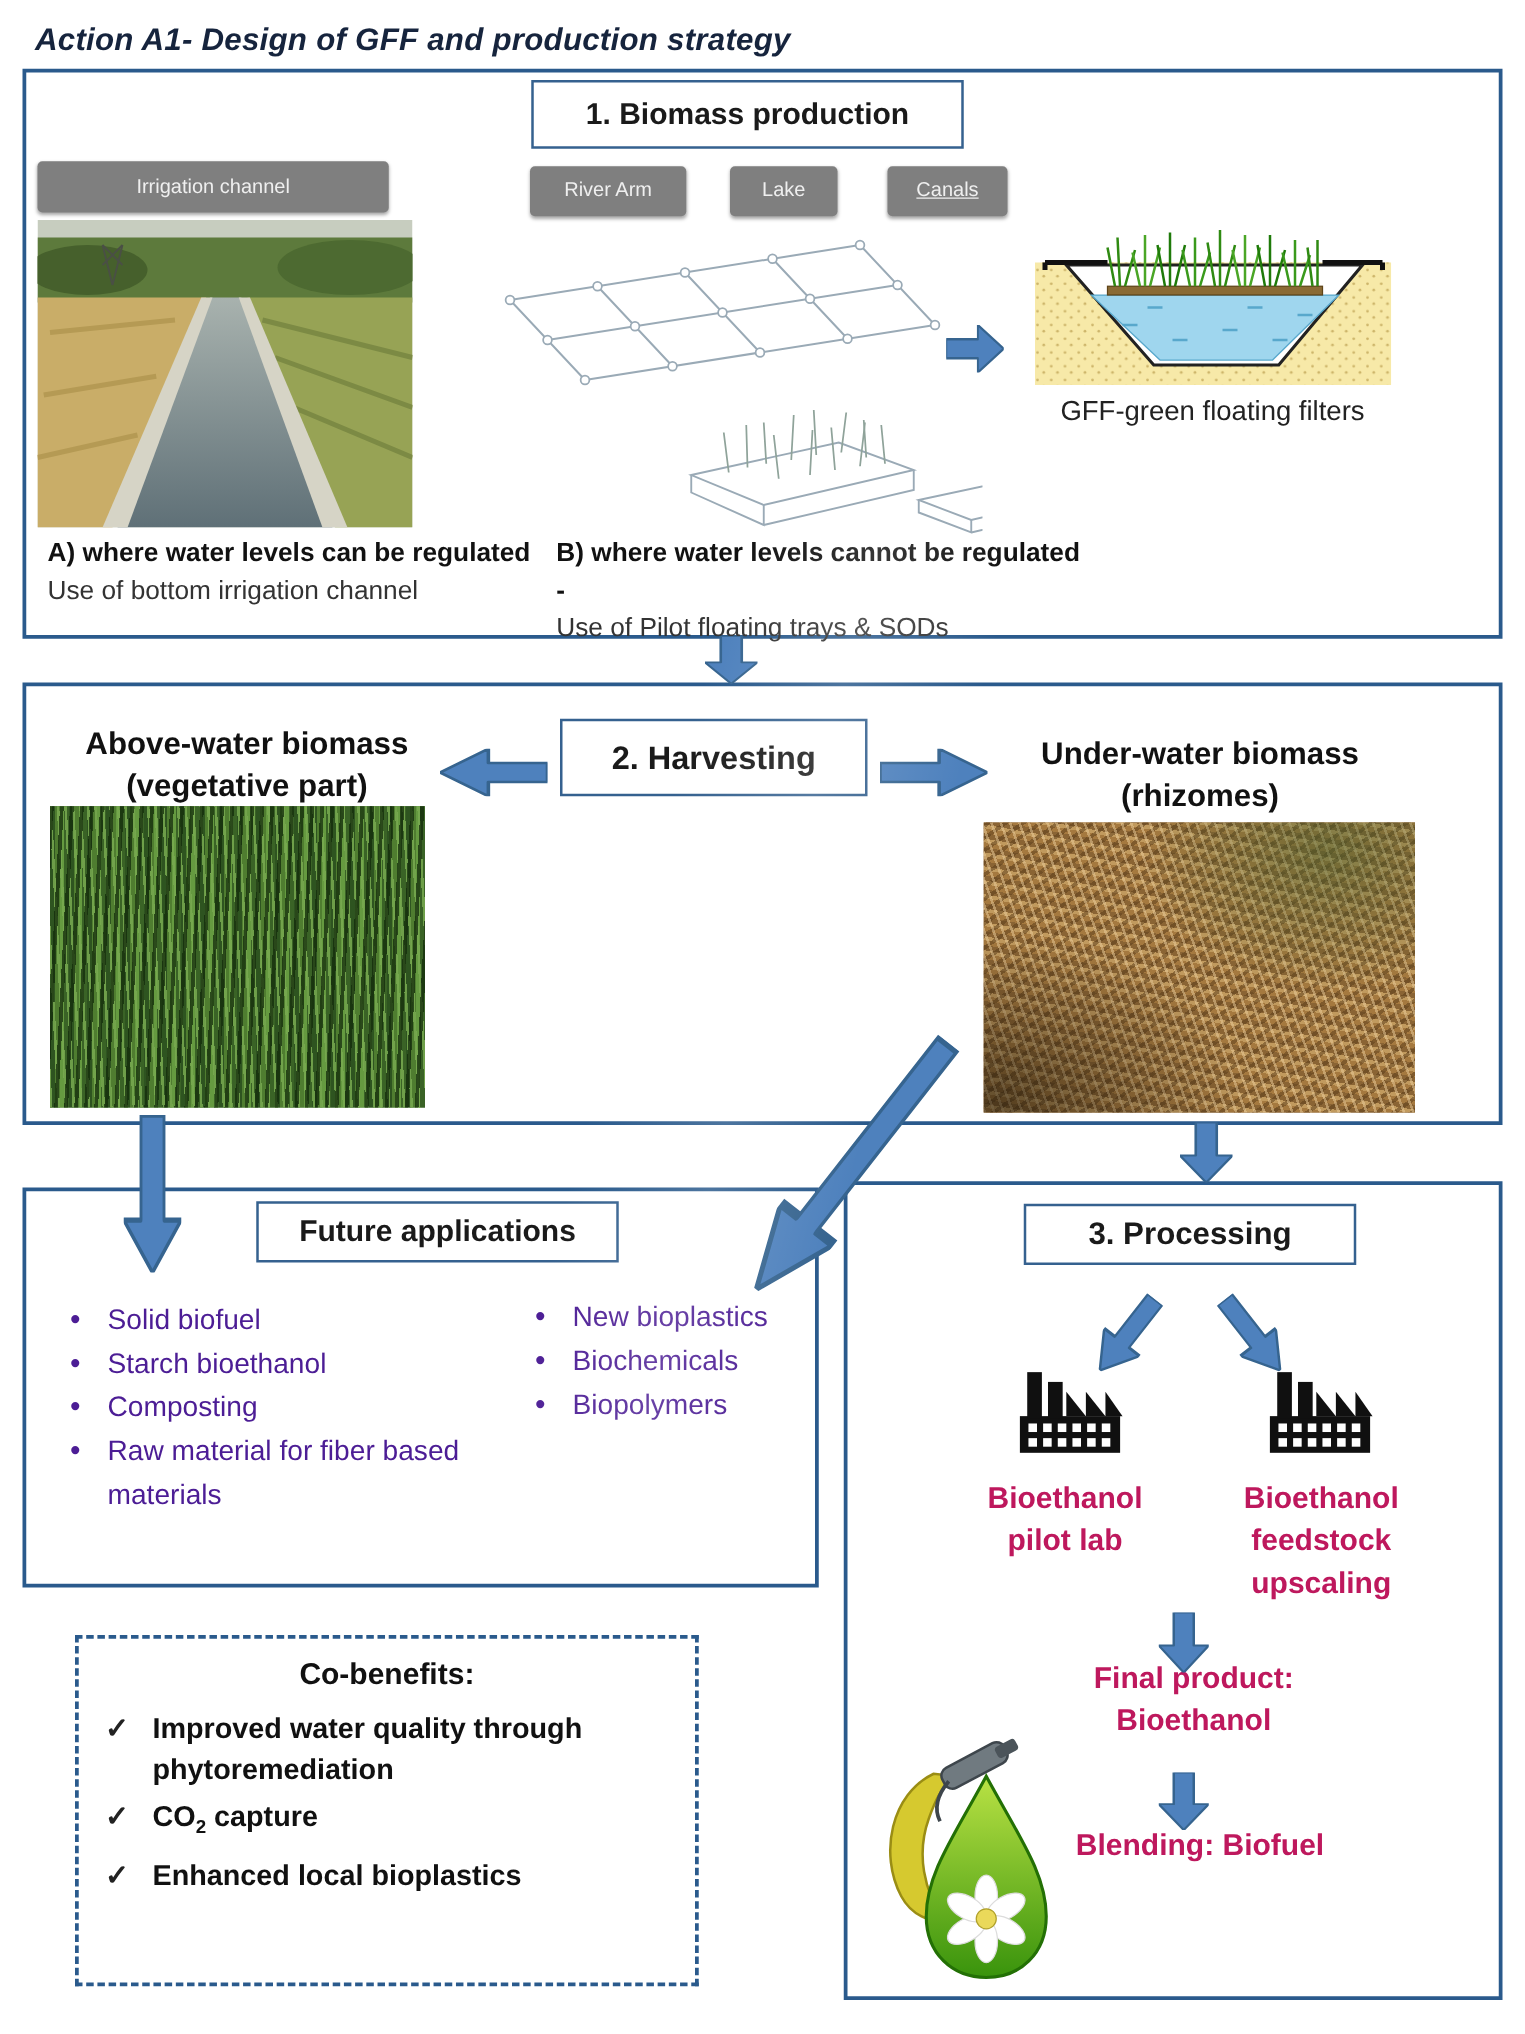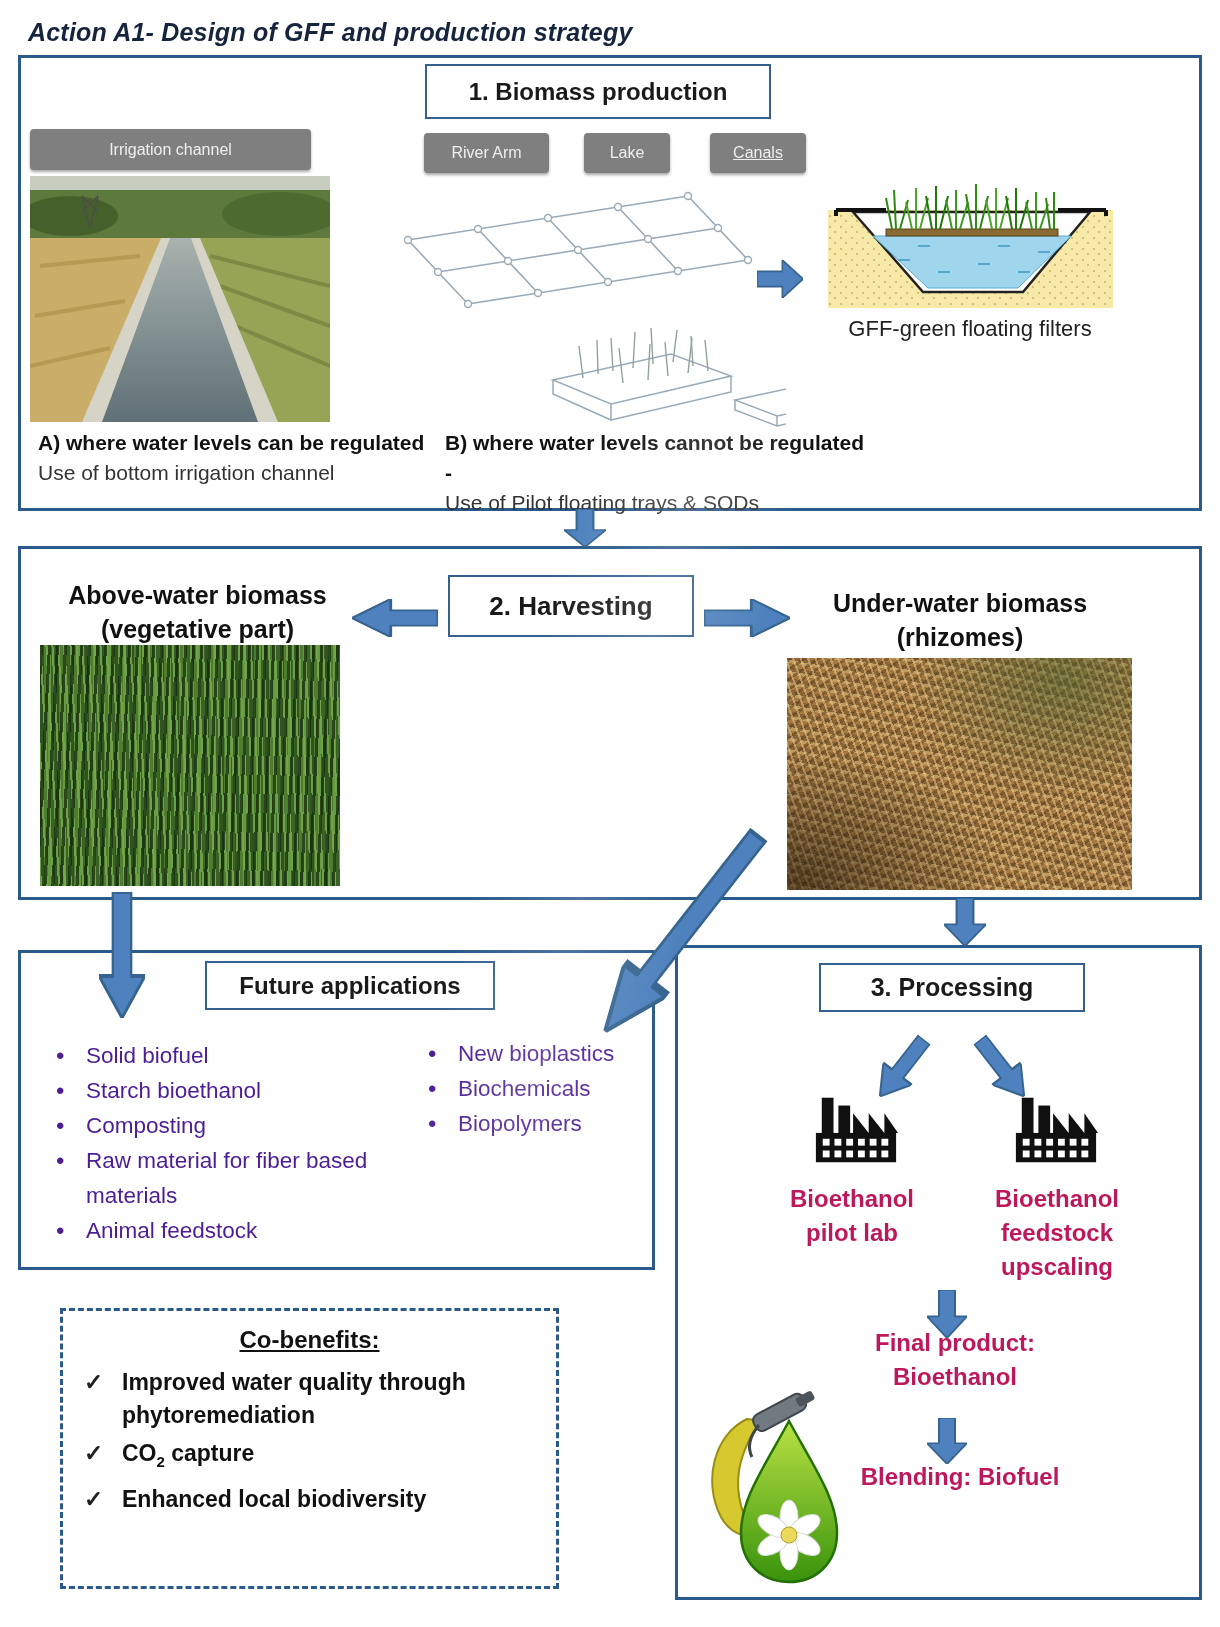--- a/index.html
+++ b/index.html
@@ -72,21 +72,21 @@
   .st-left{left:45px;top:578px;width:305px;}
   .st-right{left:800px;top:586px;width:320px;}
 
   .fa-list{position:absolute;z-index:2;margin:0;padding:0;list-style:none;}
   .fa-list li{position:relative;padding-left:38px;font-size:22.5px;line-height:35px;color:#4c1d95;}
   .fa-list li::before{content:"\2022";position:absolute;left:8px;top:0;font-size:24px;}
   .fa-left{left:48px;top:1038px;width:330px;}
   .fa-right{left:420px;top:1036px;width:235px;}
 
   .cb-header{position:absolute;left:60px;top:1326px;width:499px;text-align:center;
-             font-size:24px;font-weight:bold;text-decoration:underline;z-index:2;color:#111;}
+             font-size:24px;font-weight:bold;z-index:2;color:#111;}
   .cb-rows{position:absolute;left:78px;top:1366px;width:465px;z-index:2;}
   .cb-row{position:relative;padding-left:44px;font-size:23px;font-weight:bold;
           line-height:33px;margin-bottom:5px;color:#111;}
   .cb-row .check{position:absolute;left:6px;top:0;font-weight:bold;color:#222;}
   .cb-row sub{font-size:15px;}
 
   .factory{position:absolute;z-index:2;}
   .factory svg{display:block;width:100%;height:100%;}
   .f1{left:812px;top:1093px;width:88px;height:72px;}
   .f2{left:1012px;top:1093px;width:88px;height:72px;}
@@ -299,42 +299,41 @@
   <div class="box box3"></div>
   <div class="hdrbox hdr3">
     <span>Future applications</span>
   </div>
 
   <ul class="fa-list fa-left">
     <li>Solid biofuel</li>
     <li>Starch bioethanol</li>
     <li>Composting</li>
     <li>Raw material for fiber based materials</li>
-    <li>Animal feedstock</li>
   </ul>
   <ul class="fa-list fa-right">
     <li>New bioplastics</li>
     <li>Biochemicals</li>
     <li>Biopolymers</li>
   </ul>
 
   <div class="dashedbox"></div>
   <div class="cb-header">Co-benefits:</div>
   <div class="cb-rows">
     <div class="cb-row">
       <span class="check">✓</span>
       <span class="cb-text">Improved water quality through phytoremediation</span>
     </div>
     <div class="cb-row">
       <span class="check">✓</span>
       <span class="cb-text"><span>CO</span><sub>2</sub><span> capture</span></span>
     </div>
     <div class="cb-row">
       <span class="check">✓</span>
-      <span class="cb-text">Enhanced local biodiversity</span>
+      <span class="cb-text">Enhanced local bioplastics</span>
     </div>
   </div>
 
   <div class="box box4"></div>
   <div class="hdrbox hdr4">
     <span>3. Processing</span>
   </div>
 
   <div class="arrow" style="left:884px;top:1032px;width:36px;height:72px;transform:rotate(38deg);transform-origin:50% 50%;">
     <svg viewBox="0 0 40 60" preserveAspectRatio="none">

